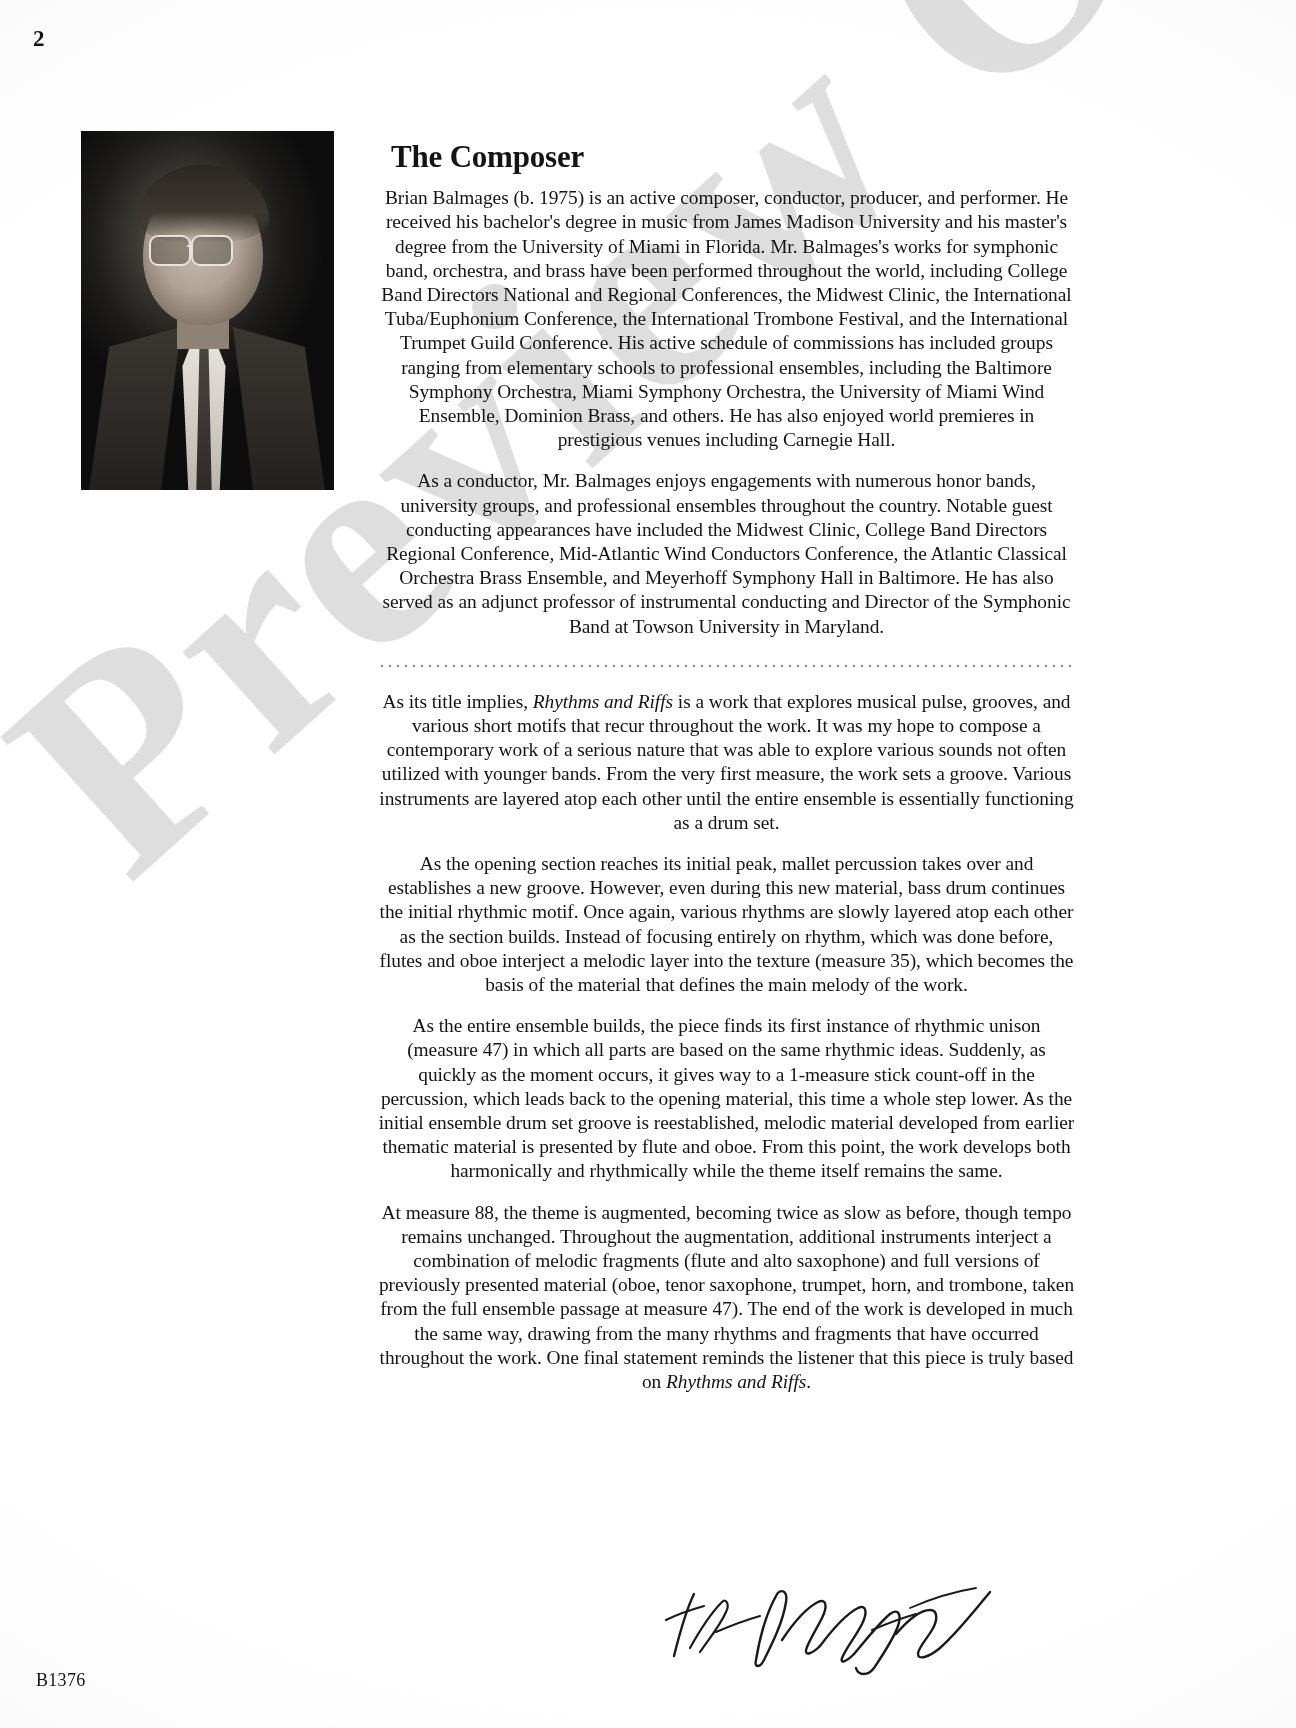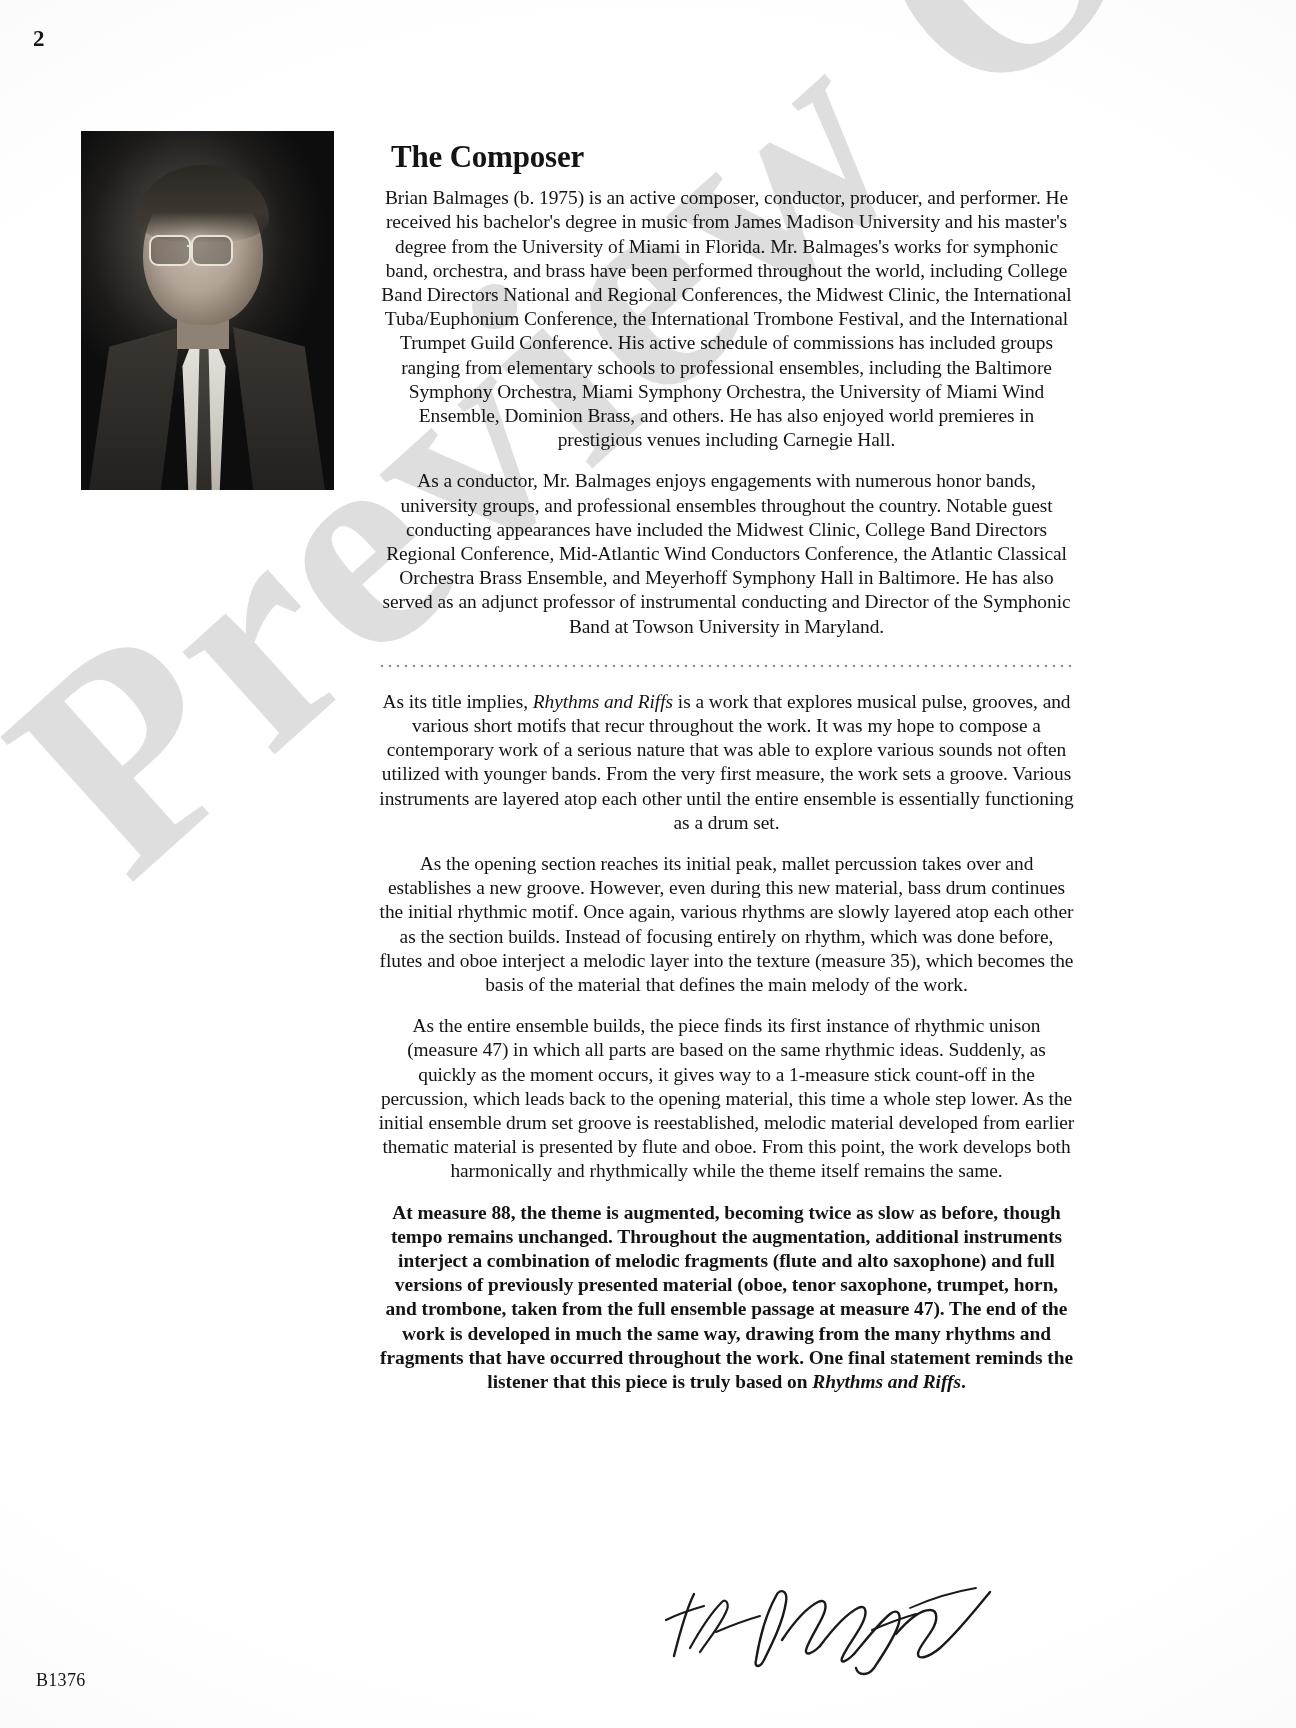--- a/index.html
+++ b/index.html
@@ -172,21 +172,21 @@
     margin: 0 0 12px 13px;
     line-height: 1.1;
   }
   .body-par {
     font-size: 19.4px;
     line-height: 24.2px;
     margin: 0 0 17px 0;
     text-align: center;
     letter-spacing: -0.05px;
   }
-  .body-par:last-child { margin-bottom: 12px; font-weight: bold; }
+  .body-par:last-child { margin-bottom: 12px; }
   .ital { font-style: italic; }
 
   .dotted-rule {
     height: 4px;
     margin: 25px 0 22px 0;
     background-image: radial-gradient(circle, #8b8b8b 1.4px, rgba(0,0,0,0) 1.6px);
     background-size: 8px 4px;
     background-repeat: repeat-x;
     background-position: 0 50%;
   }

